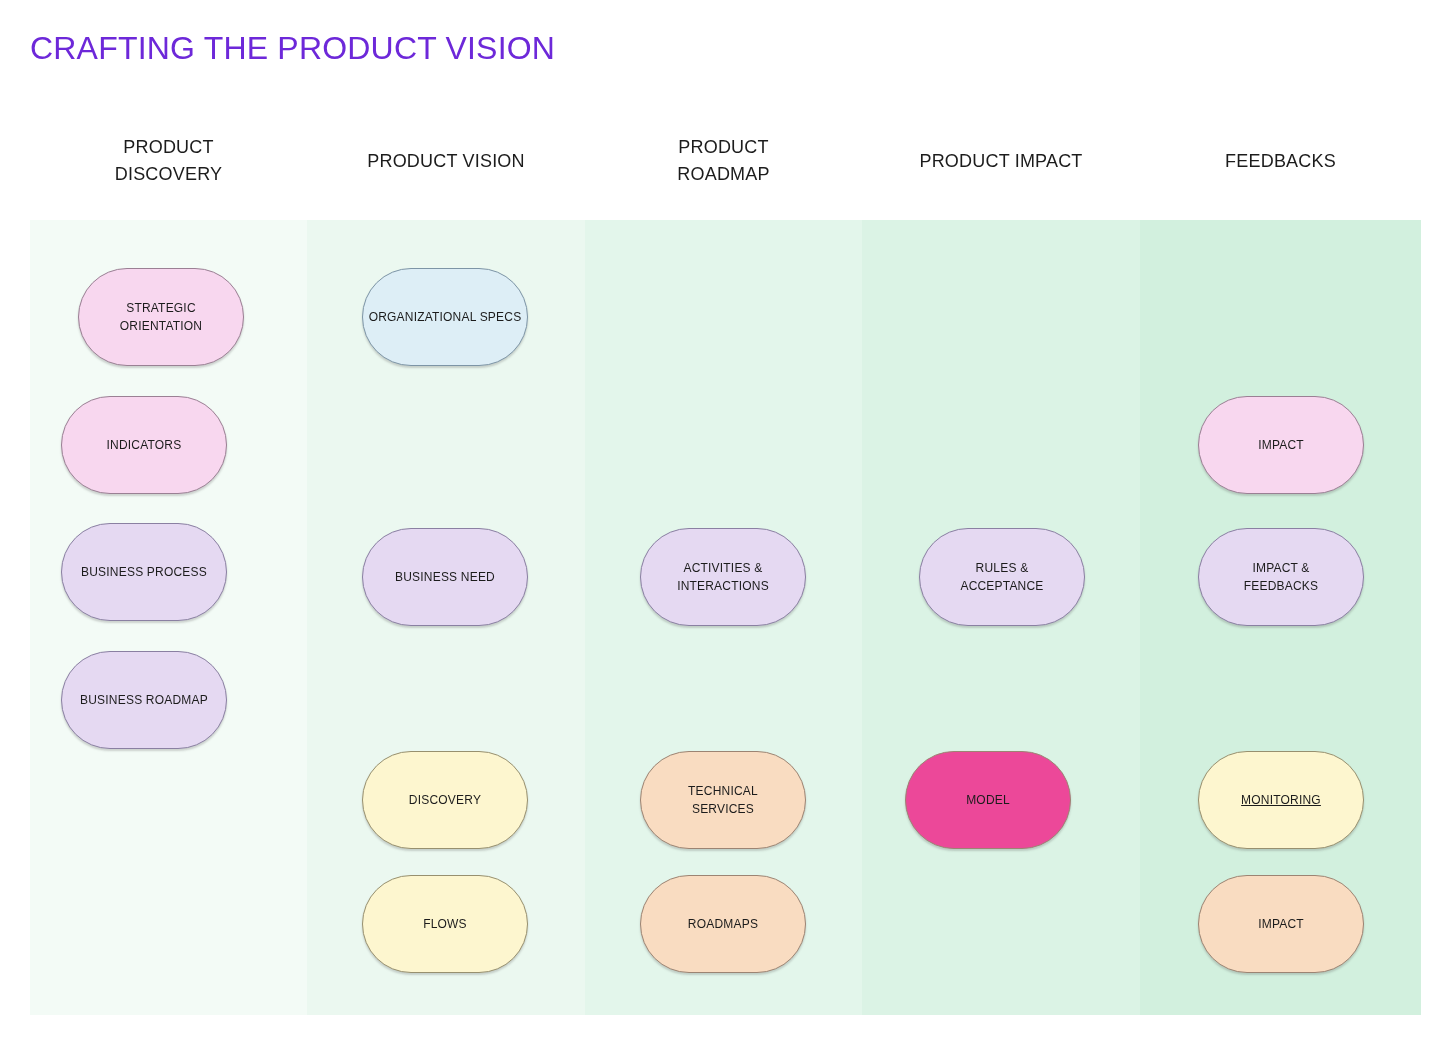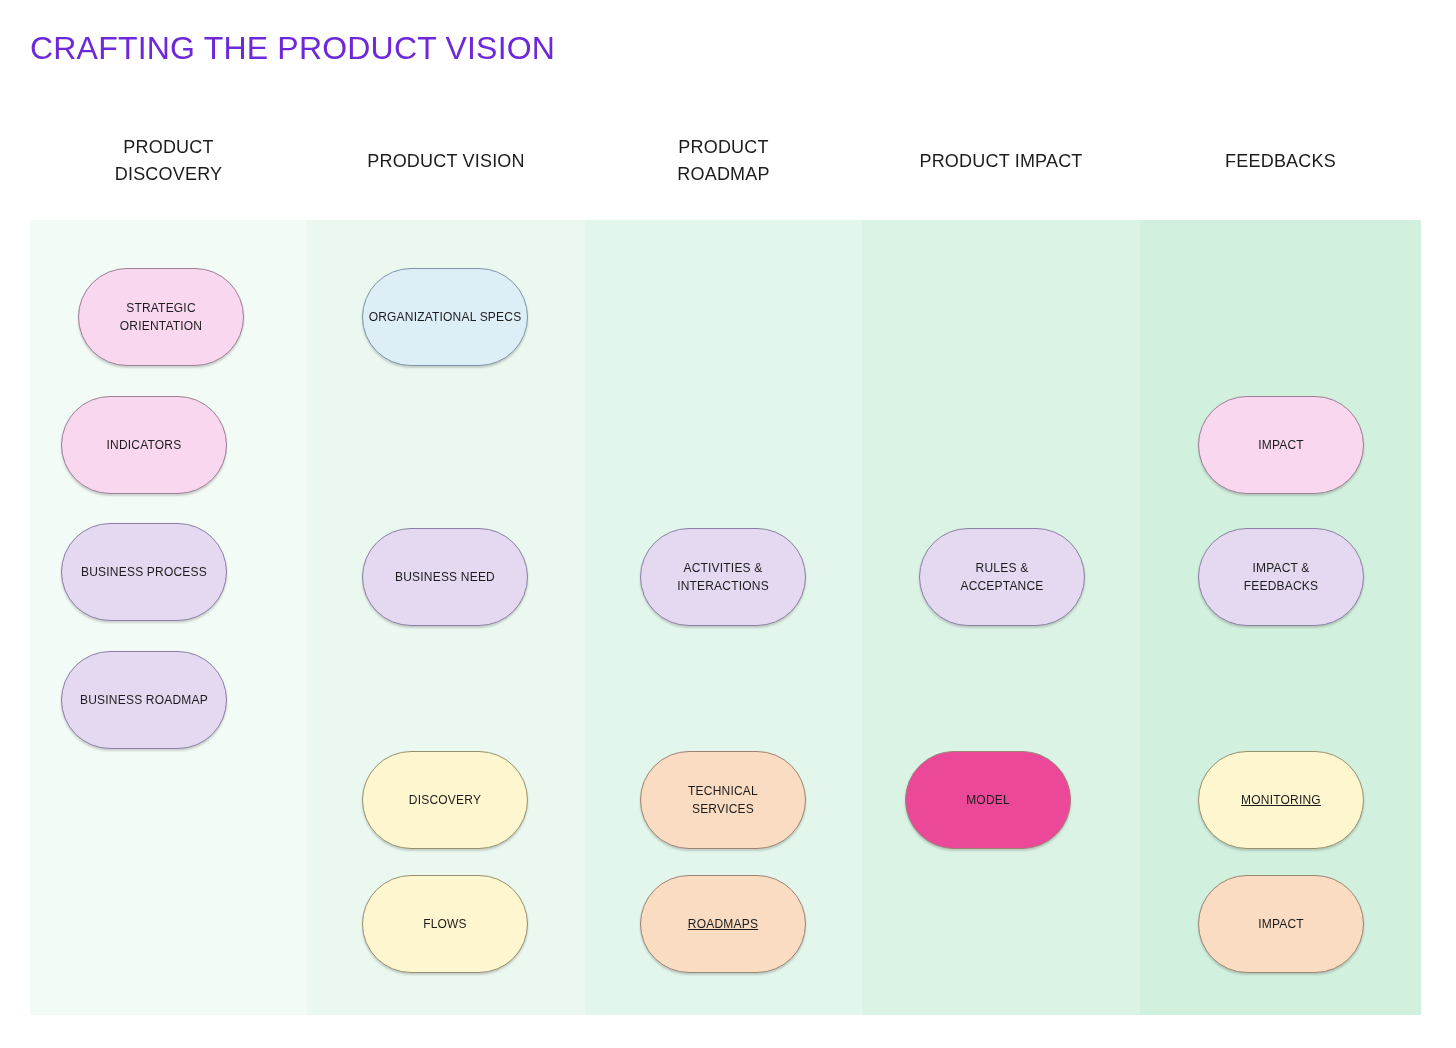--- a/index.html
+++ b/index.html
@@ -89,21 +89,21 @@
       <div class="node" style="left: 61px; top: 523px; width: 166px; height: 98px; background: rgb(229, 217, 242); border-color: rgb(138, 128, 162);">BUSINESS PROCESS</div>
       <div class="node" style="left: 61px; top: 651px; width: 166px; height: 98px; background: rgb(229, 217, 242); border-color: rgb(138, 128, 162);">BUSINESS ROADMAP</div>
       <div class="node" style="left: 362px; top: 268px; width: 166px; height: 98px; background: rgb(221, 238, 246); border-color: rgb(125, 149, 166);">ORGANIZATIONAL SPECS</div>
       <div class="node" style="left: 362px; top: 528px; width: 166px; height: 98px; background: rgb(229, 217, 242); border-color: rgb(138, 128, 162);">BUSINESS NEED</div>
       <div class="node" style="left: 362px; top: 751px; width: 166px; height: 98px; background: rgb(253, 246, 207); border-color: rgb(151, 144, 111);">DISCOVERY</div>
       <div class="node" style="left: 362px; top: 875px; width: 166px; height: 98px; background: rgb(253, 246, 207); border-color: rgb(151, 144, 111);">FLOWS</div>
       <div class="node" style="left: 640px; top: 528px; width: 166px; height: 98px; background: rgb(229, 217, 242); border-color: rgb(138, 128, 162);">ACTIVITIES &amp;
 INTERACTIONS</div>
       <div class="node" style="left: 640px; top: 751px; width: 166px; height: 98px; background: rgb(249, 220, 193); border-color: rgb(156, 132, 115);">TECHNICAL
 SERVICES</div>
-      <div class="node" style="left: 640px; top: 875px; width: 166px; height: 98px; background: rgb(249, 220, 193); border-color: rgb(156, 132, 115); text-decoration: underline;">ROADMAPS</div>
+      <div class="node" style="left: 640px; top: 875px; width: 166px; height: 98px; background: rgb(249, 220, 193); border-color: rgb(156, 132, 115);">ROADMAPS</div>
       <div class="node" style="left: 919px; top: 528px; width: 166px; height: 98px; background: rgb(229, 217, 242); border-color: rgb(138, 128, 162);">RULES &amp;
 ACCEPTANCE</div>
       <div class="node" style="left: 905px; top: 751px; width: 166px; height: 98px; background: #ec4899; border-color: rgb(156, 132, 115);">MODEL</div>
       <div class="node" style="left: 1198px; top: 396px; width: 166px; height: 98px; background: rgb(248, 215, 239); border-color: rgb(154, 128, 148);">IMPACT</div>
       <div class="node" style="left: 1198px; top: 528px; width: 166px; height: 98px; background: rgb(229, 217, 242); border-color: rgb(138, 128, 162);">IMPACT &amp;
 FEEDBACKS</div>
       <div class="node" style="left: 1198px; top: 751px; width: 166px; height: 98px; background: rgb(253, 246, 207); border-color: rgb(151, 144, 111); text-decoration: underline;">MONITORING</div>
       <div class="node" style="left: 1198px; top: 875px; width: 166px; height: 98px; background: rgb(249, 220, 193); border-color: rgb(156, 132, 115);">IMPACT</div>
     </div>
 </div>

